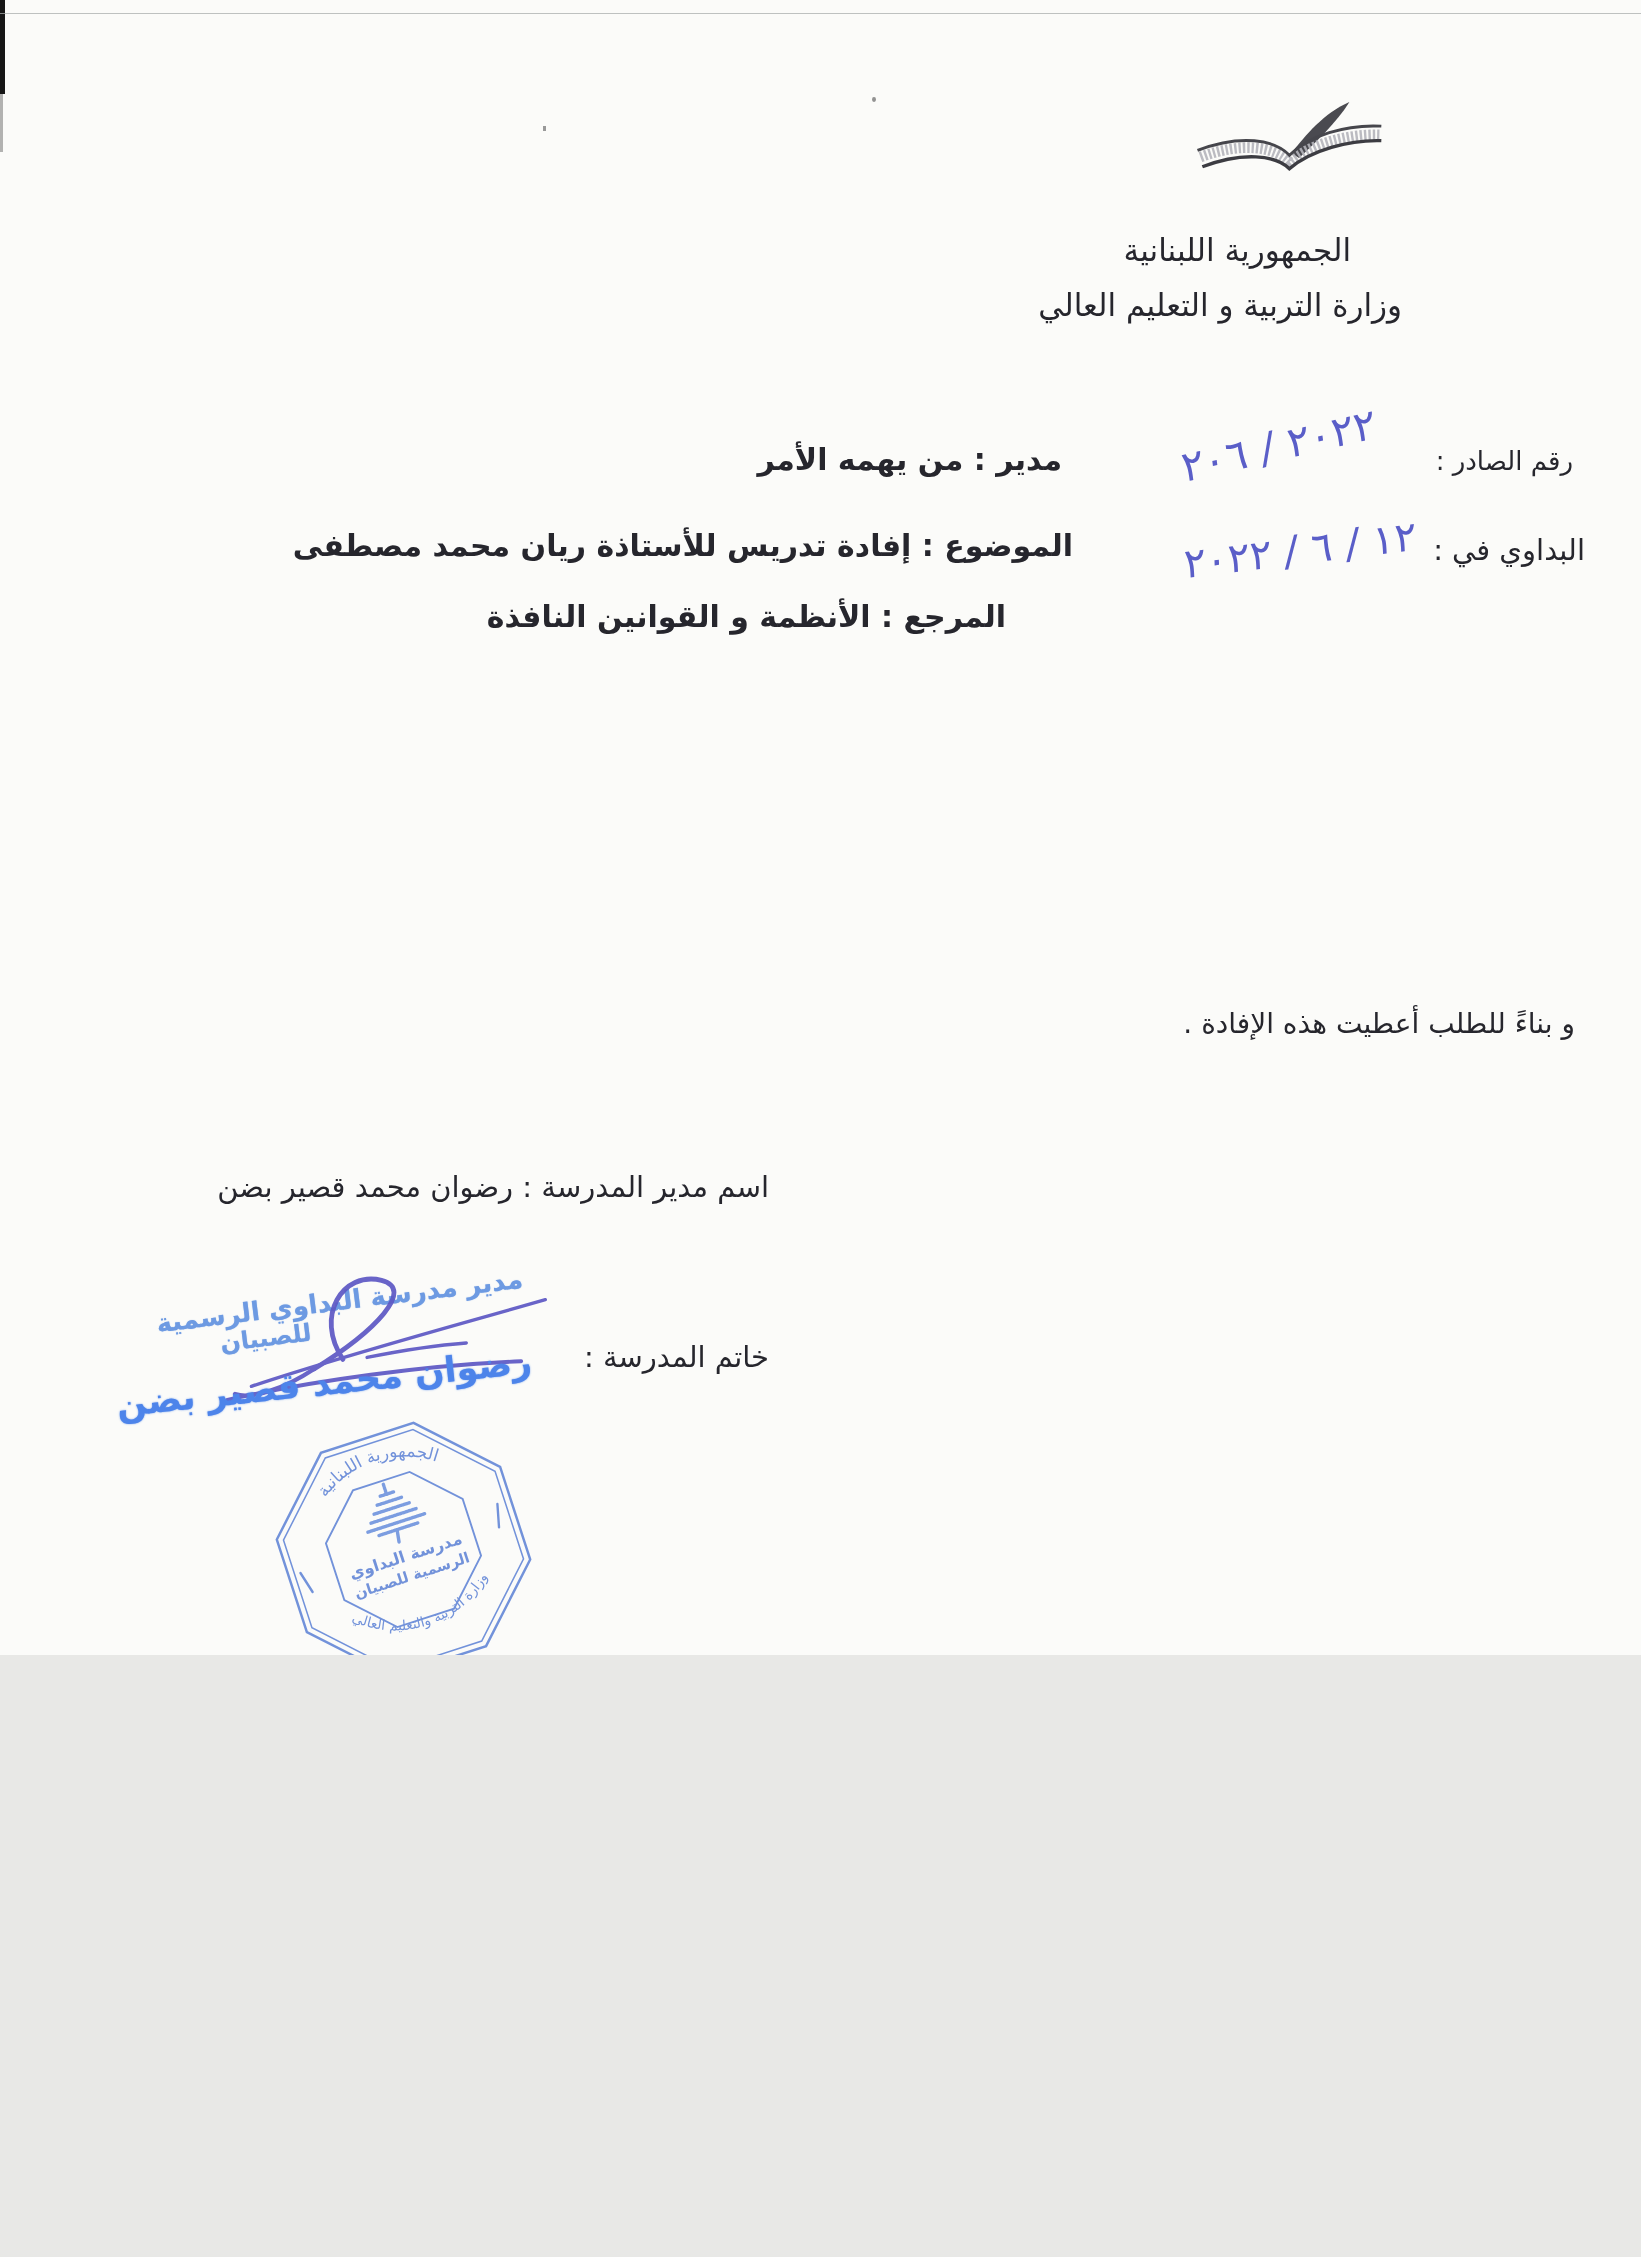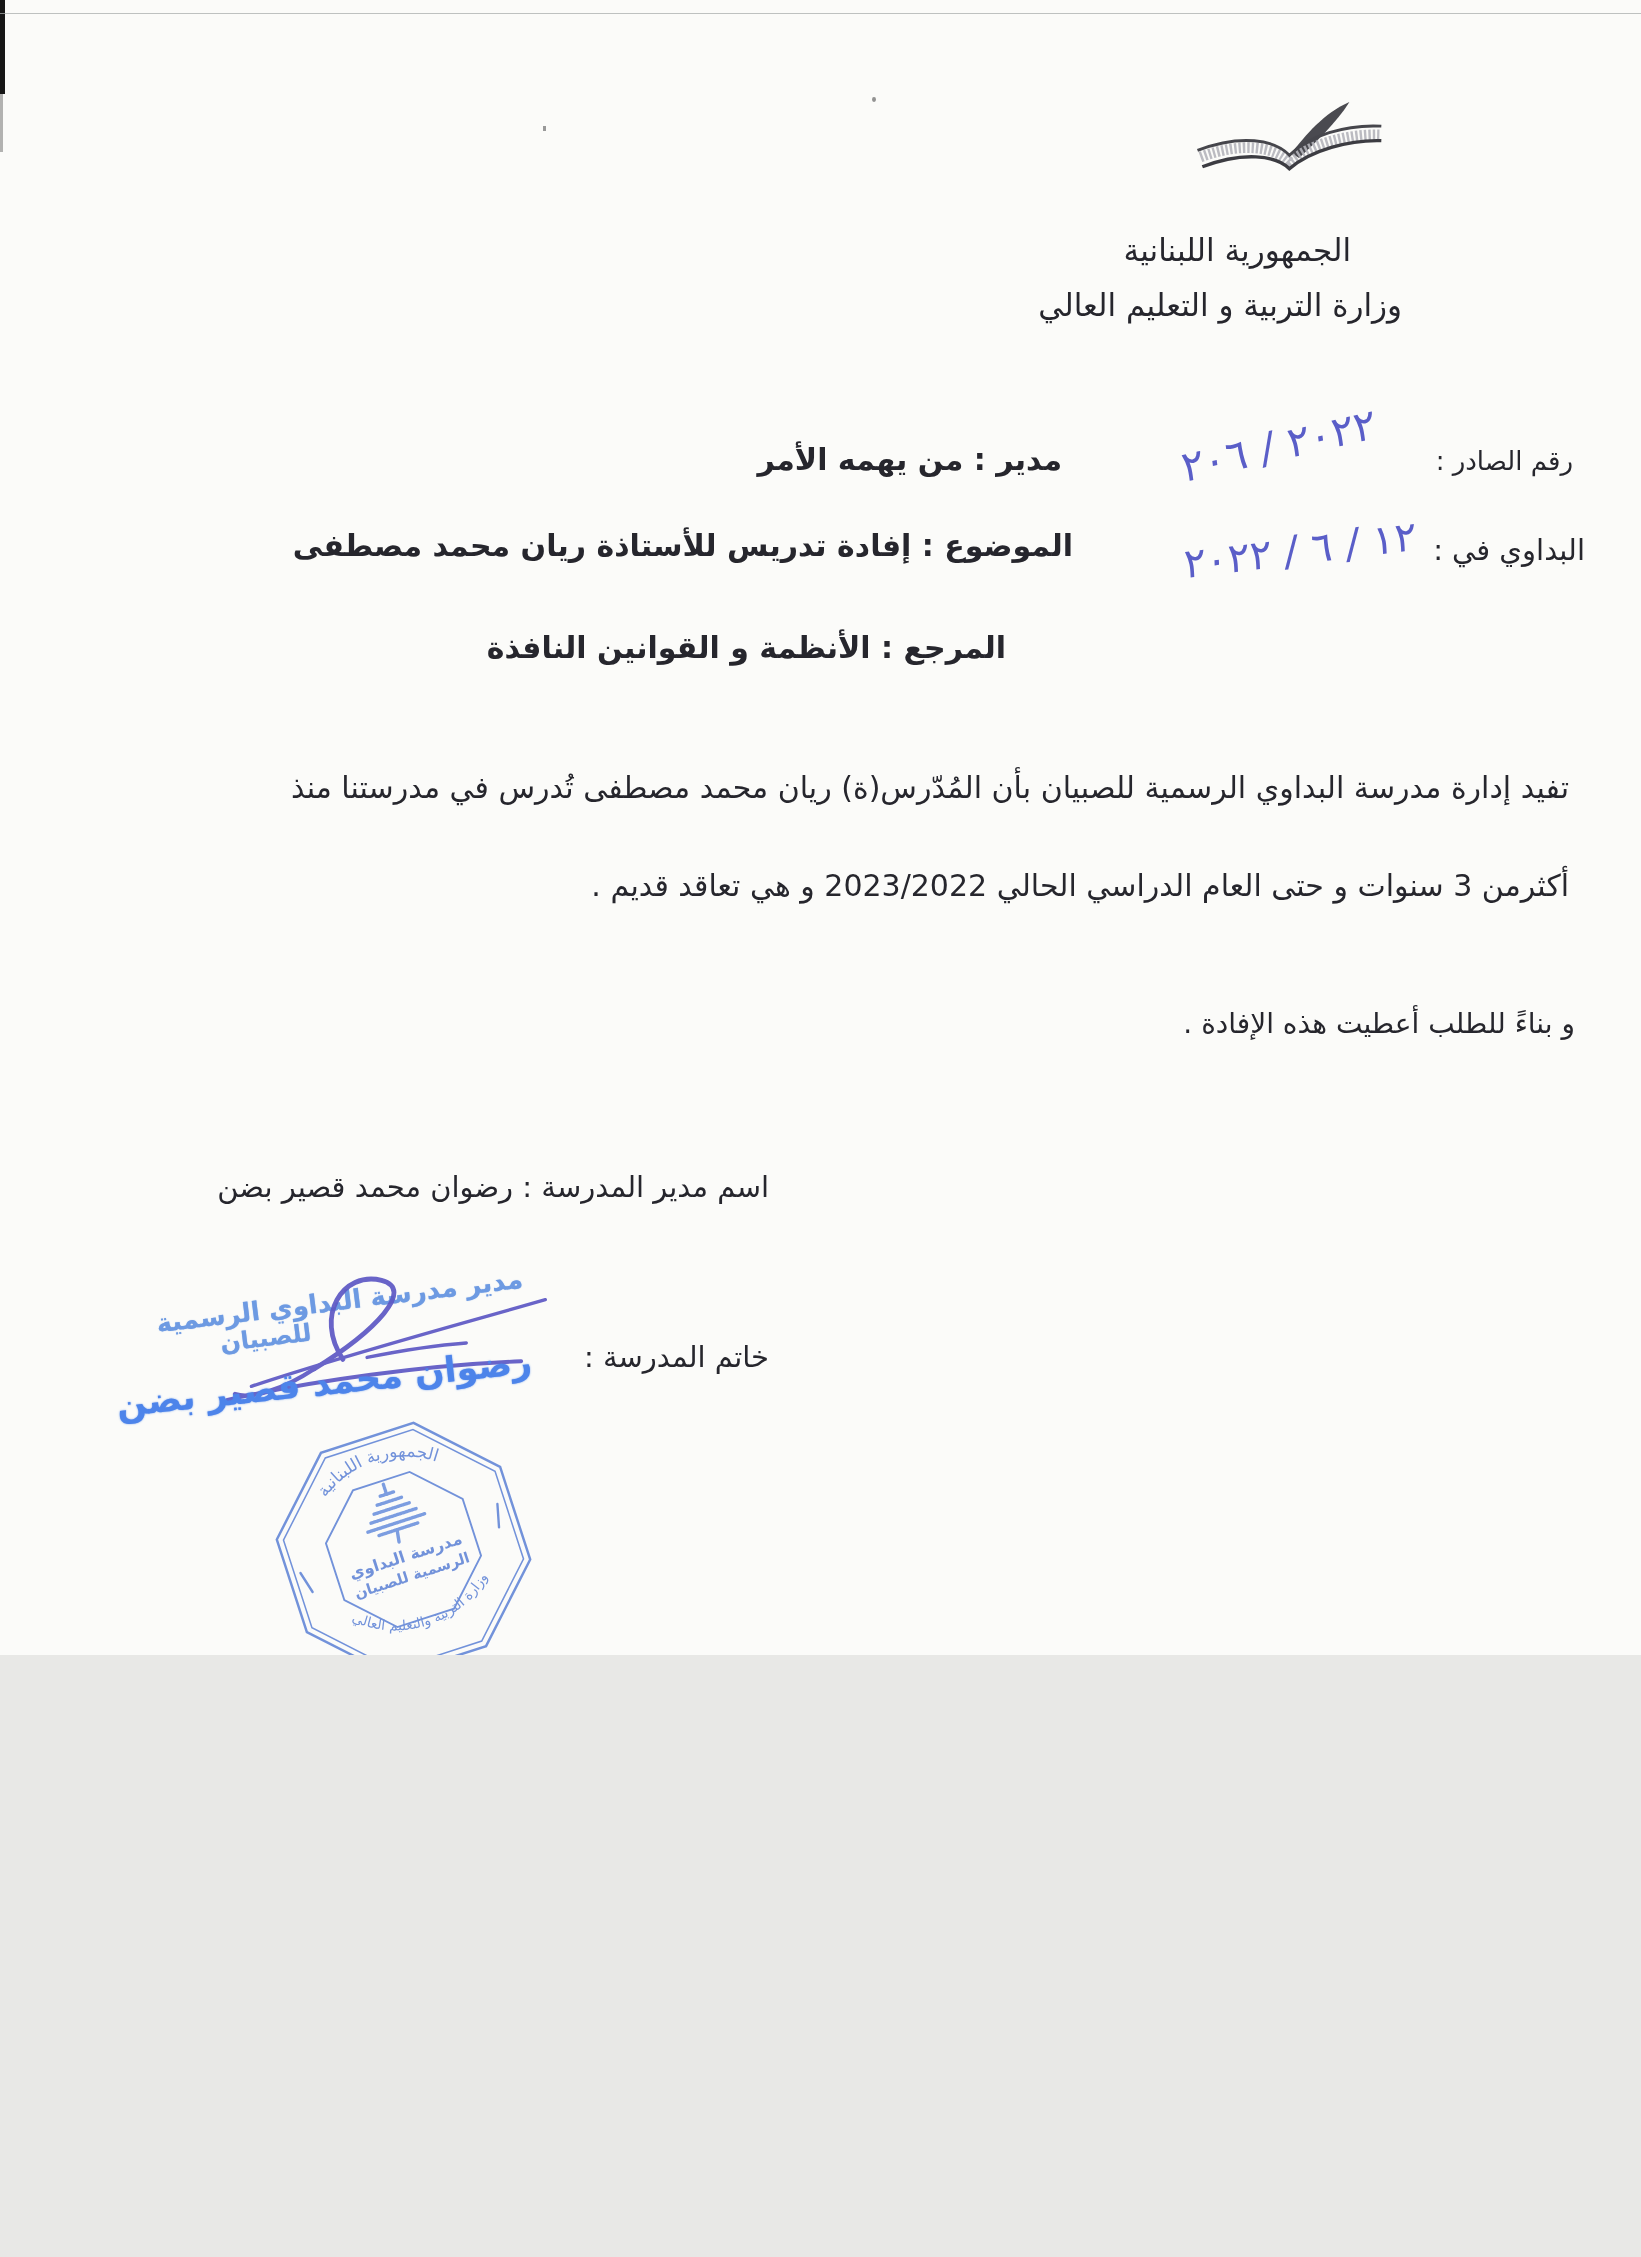--- a/index.html
+++ b/index.html
@@ -32,21 +32,21 @@
 
   
   .serial-label{right:68px;top:446px;font-size:26px;}
   .serial-value{right:263px;top:421px;font-size:42px;transform:rotate(-13deg) skewX(-6deg);}
   .date-label{right:56px;top:533px;font-size:29px;}
   .date-value{right:224px;top:526px;font-size:41px;transform:rotate(-7deg) skewX(-5deg);}
 
   
   .to-line{right:579px;top:442px;font-size:30px;}
   .subject-line{right:568px;top:528px;font-size:30px;}
-  .ref-line{right:635px;top:630px;font-size:30px;margin-left:24px;}
+  .ref-line{right:635px;top:599px;font-size:30px;margin-left:24px;}
 
   
   .body-par{right:72px;top:739px;width:1506px;font-size:30px;}
   .body-line{line-height:98px;text-align:right;white-space:nowrap;}
   .closing{right:66px;top:1007px;font-size:28px;}
 
   
   .name-line{right:872px;top:1170px;font-size:29px;}
   .sign-line{right:872px;top:1255px;font-size:29px;}
   .sign-dots{letter-spacing:1px;}
@@ -102,24 +102,20 @@
   </div>
   <div class="abs printed bold subject-line">
     <span>الموضوع :</span>
     <span>إفادة تدريس للأستاذة ريان محمد مصطفى</span>
   </div>
   <div class="abs printed bold ref-line">
     <span>المرجع :</span>
     <span>الأنظمة و القوانين النافذة</span>
   </div>
 
-  <div class="abs body-par">
-    <div class="body-line">تفيد إدارة مدرسة البداوي الرسمية للصبيان  بأن المُدّرس(ة) ريان محمد مصطفى تُدرس في مدرستنا  منذ</div>
-    <div class="body-line">أكثرمن 3 سنوات و حتى العام الدراسي الحالي 2023/2022 و  هي تعاقد قديم .</div>
-  </div>
   <div class="abs printed closing">و بناءً للطلب أعطيت هذه الإفادة .</div>
 
   <div class="abs printed name-line">
     <span>اسم مدير المدرسة :</span>
     <span>رضوان محمد قصير بضن</span>
   </div>
   <div class="abs printed seal-line">خاتم المدرسة :</div>
 
   <div class="abs stamp-title">مدير مدرسة البداوي الرسمية</div>
   <div class="abs stamp-title2">للصبيان</div>

